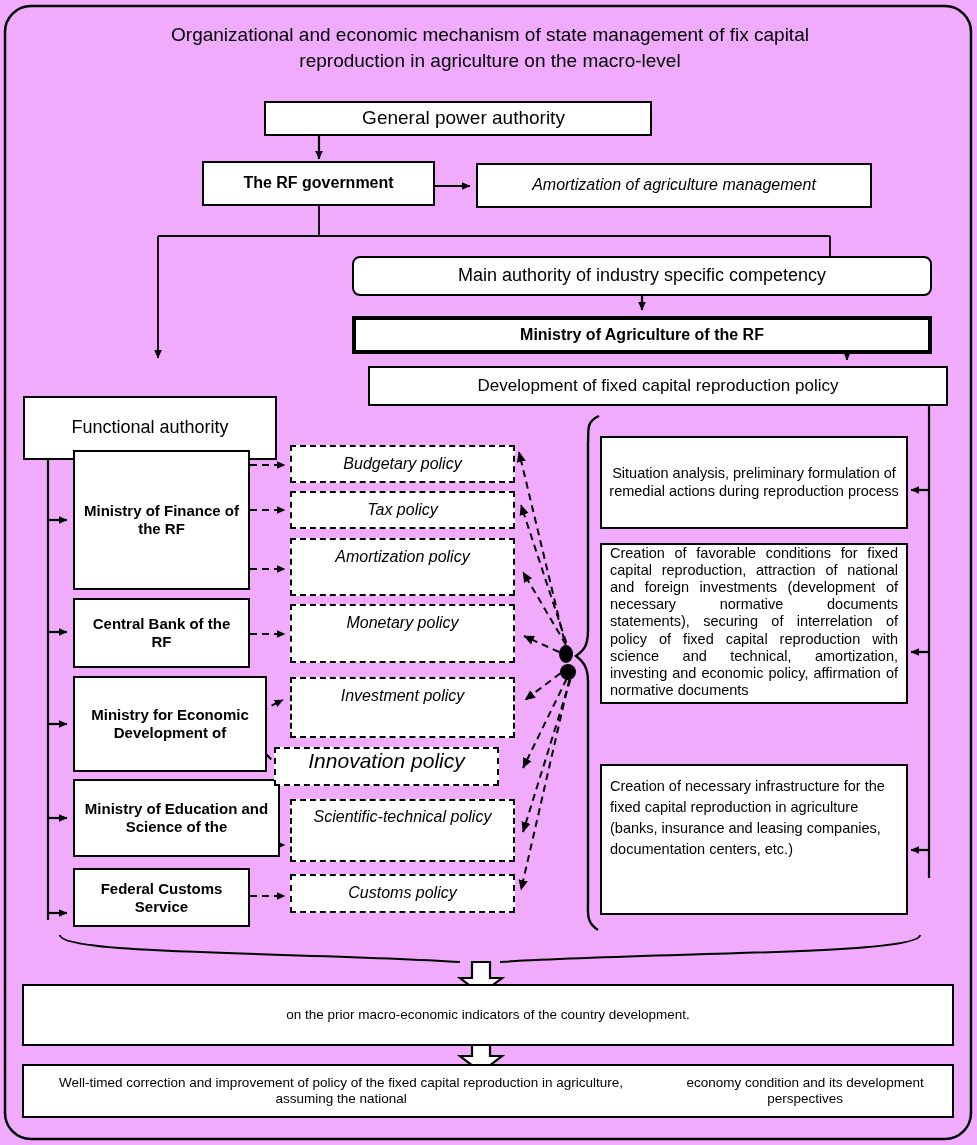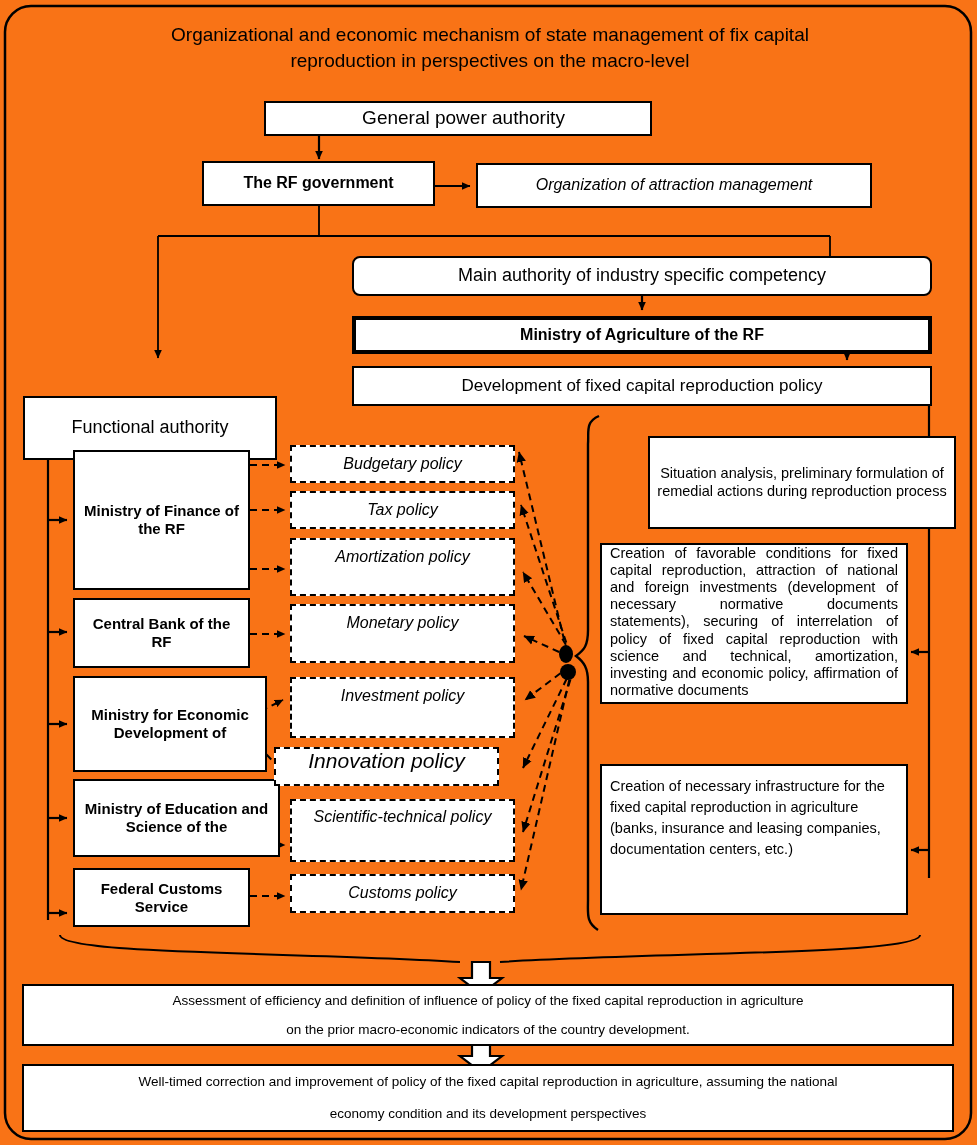--- a/index.html
+++ b/index.html
@@ -1,18 +1,18 @@
 <!DOCTYPE html>
 <html><head>
 <meta charset="utf-8">
 <title>Organizational and economic mechanism diagram</title>
 <style>
   html,body{margin:0;padding:0;background:#ffffff;}
   body{font-family:"Liberation Sans", sans-serif;color:#000;}
-  #stage{position:relative;width:977px;height:1145px;overflow:hidden;background:#f97316;}
+  #stage{position:relative;width:977px;height:1145px;overflow:hidden;background:#f0abfc;}
   #svg-layer{position:absolute;left:0;top:0;width:977px;height:1145px;pointer-events:none;}
   .box{position:absolute;box-sizing:border-box;border:2px solid #000;background:#fff;
        display:flex;align-items:center;justify-content:center;text-align:center;
        line-height:1.18;}
   .box.thick{border-width:4px;}
   .box.dashed{border:2px dashed #000;}
   .box .t{display:block;padding:0 6px;}
   .bold{font-weight:bold;}
   .ital{font-style:italic;}
   .just{text-align:justify;text-align-last:left;}
@@ -94,44 +94,44 @@
     <path d="M60 935 C60 955 300 952 460 962" fill="none" stroke="#000" stroke-width="2"></path>
     <path d="M920 935 C920 955 660 952 500 962" fill="none" stroke="#000" stroke-width="2"></path>
 
     <path d="M472 962 L472 978 L460 978 L481 994 L502 978 L490 978 L490 962 Z" fill="#fff" stroke="#000" stroke-width="2.2"></path>
 
     <path d="M472 1043 L472 1056 L460 1056 L481 1072 L502 1056 L490 1056 L490 1043 Z" fill="#fff" stroke="#000" stroke-width="2.2"></path>
   </svg>
 
   <div class="title" style="left:70px;top:22px;width:840px;">
     <span>Organizational and economic mechanism of state management of fix capital</span><br>
-    <span>reproduction in perspectives on the macro-level</span>
+    <span>reproduction in agriculture on the macro-level</span>
   </div>
 
   <div class="box" style="left:264px;top:101px;width:388px;height:35px;font-size:19px;padding-left:11px;">
     <span class="t">General power authority</span>
   </div>
 
   <div class="box" style="left:202px;top:161px;width:233px;height:45px;font-size:16px;">
     <span class="t bold">The RF government</span>
   </div>
 
   <div class="box" style="left:476px;top:163px;width:396px;height:45px;font-size:16px;">
-    <span class="t ital">Organization of attraction management</span>
+    <span class="t ital">Amortization of agriculture management</span>
   </div>
 
   <div class="box" style="left:352px;top:256px;width:580px;height:40px;font-size:18px;border-radius:8px;">
     <span class="t">Main authority of industry specific competency</span>
   </div>
 
   <div class="box thick" style="left:352px;top:316px;width:580px;height:38px;font-size:16px;">
     <span class="t bold">Ministry of Agriculture of the RF</span>
   </div>
 
-  <div class="box" style="left:352px;top:366px;width:580px;height:40px;font-size:17px;">
+  <div class="box" style="left:368px;top:366px;width:580px;height:40px;font-size:17px;">
     <span class="t">Development of fixed capital reproduction policy</span>
   </div>
 
   <div class="box" style="left:23px;top:366px;width:254px;height:64px;font-size:18px;margin-top:30px;">
     <span class="t">Functional authority</span>
   </div>
 
   <div class="box" style="left:73px;top:450px;width:177px;height:140px;font-size:15px;">
     <span class="t bold">Ministry of Finance of the RF</span>
   </div>
@@ -177,35 +177,34 @@
   </div>
 
   <div class="box dashed" style="left:290px;top:799px;width:225px;height:63px;font-size:16px;align-items:flex-start;padding-top:7px;">
     <span class="t ital">Scientific-technical policy</span>
   </div>
 
   <div class="box dashed" style="left:290px;top:874px;width:225px;height:39px;font-size:16px;">
     <span class="t ital">Customs policy</span>
   </div>
 
-  <div class="box" style="left:600px;top:436px;width:308px;height:93px;font-size:14.5px;margin-left:48px;">
+  <div class="box" style="left:600px;top:436px;width:308px;height:93px;font-size:14.5px;">
     <span class="t">Situation analysis, preliminary formulation of remedial actions during reproduction process</span>
   </div>
 
   <div class="box just" style="left:600px;top:543px;width:308px;height:161px;font-size:14.5px;align-items:flex-start;">
     <span class="t">Creation of favorable conditions for fixed capital reproduction, attraction of national and foreign investments (development of necessary normative documents statements), securing of interrelation of policy of fixed capital reproduction with science and technical, amortization, investing and economic policy, affirmation of normative documents</span>
   </div>
 
   <div class="box left-text" style="left:600px;top:764px;width:308px;height:151px;font-size:14.5px;align-items:flex-start;padding-top:10px;line-height:1.45;">
     <span class="t">Creation of necessary infrastructure for the fixed capital reproduction in agriculture (banks, insurance and leasing companies, documentation centers, etc.)</span>
   </div>
 
   <div class="box" style="left:22px;top:984px;width:932px;height:62px;font-size:13.5px;flex-direction:column;justify-content:space-around;">
-    <span class="t">Assessment of efficiency and definition of influence of policy of the fixed capital reproduction in agriculture</span>
     <span class="t">on the prior macro-economic indicators of the country development.</span>
   </div>
 
-  <div class="box" style="left:22px;top:1064px;width:932px;height:68px;font-size:13.5px;flex-direction:column;justify-content:space-around;">
+  <div class="box" style="left:22px;top:1064px;width:932px;height:54px;font-size:13.5px;flex-direction:row;justify-content:space-around;">
     <span class="t">Well-timed correction and improvement of policy of the fixed capital reproduction in agriculture, assuming the national</span>
     <span class="t">economy condition and its development perspectives</span>
   </div>
 
 </div>
 
 </body></html>

